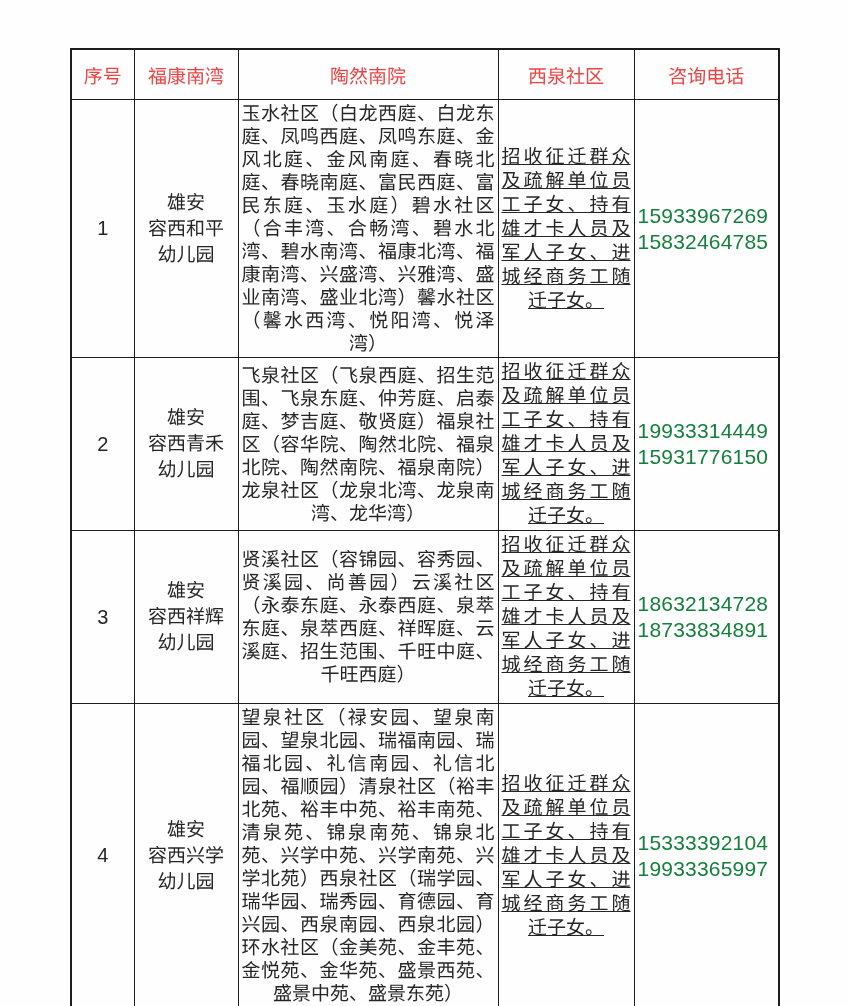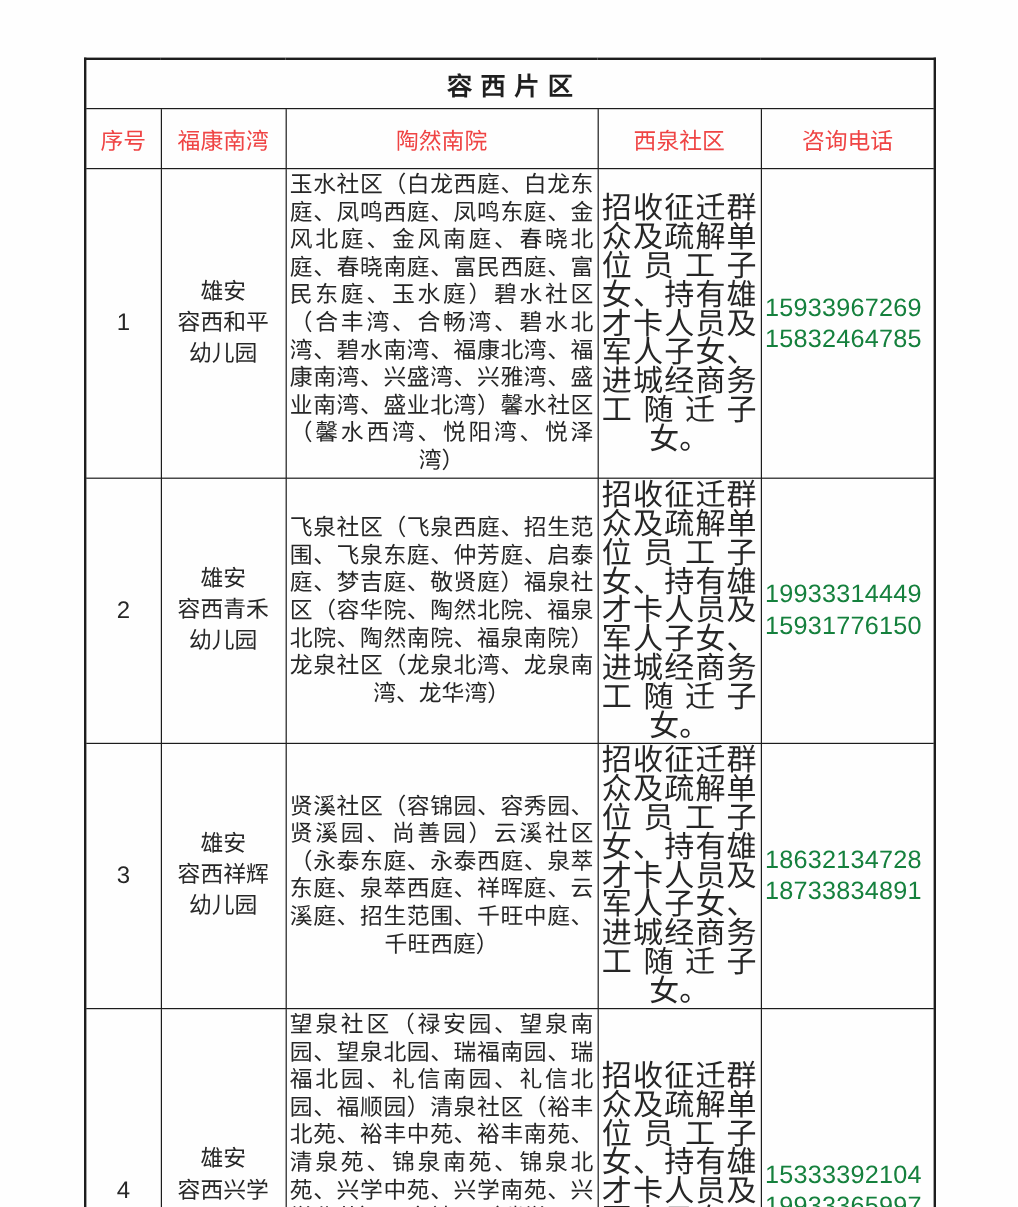--- a/index.html
+++ b/index.html
@@ -61,23 +61,24 @@
   .scope-cell {
     text-align: justify;
     text-align-last: center;
     font-size: 19px;
     line-height: 23px;
     padding: 2px 5px;
   }
   .cat-cell {
     text-align: justify;
     text-align-last: center;
-    font-size: 25px;
+    font-size: 19px;
     line-height: 24px;
     padding: 2px 5px;
+    text-decoration: underline;
   }
   .phone-cell {
     text-align: left;
     font-size: 21px;
     line-height: 26px;
     padding-left: 9px;
     white-space: pre-line;
     letter-spacing: 0.2px;
     color: #15803d;
   }
@@ -92,23 +93,20 @@
 <div class="page">
   <table class="enroll">
     <colgroup>
       <col style="width:63px">
       <col style="width:104px">
       <col style="width:260px">
       <col style="width:136px">
       <col style="width:145px">
     </colgroup>
     <tbody>
-      <tr>
-        <td class="title-cell" colspan="5">容西片区</td>
-      </tr>
       <tr>
         <td class="head-cell">序号</td>
         <td class="head-cell">福康南湾</td>
         <td class="head-cell">陶然南院</td>
         <td class="head-cell">西泉社区</td>
         <td class="head-cell">咨询电话</td>
       </tr>
       <tr class="r1">
         <td class="num-cell">1</td>
         <td class="school-cell">雄安

